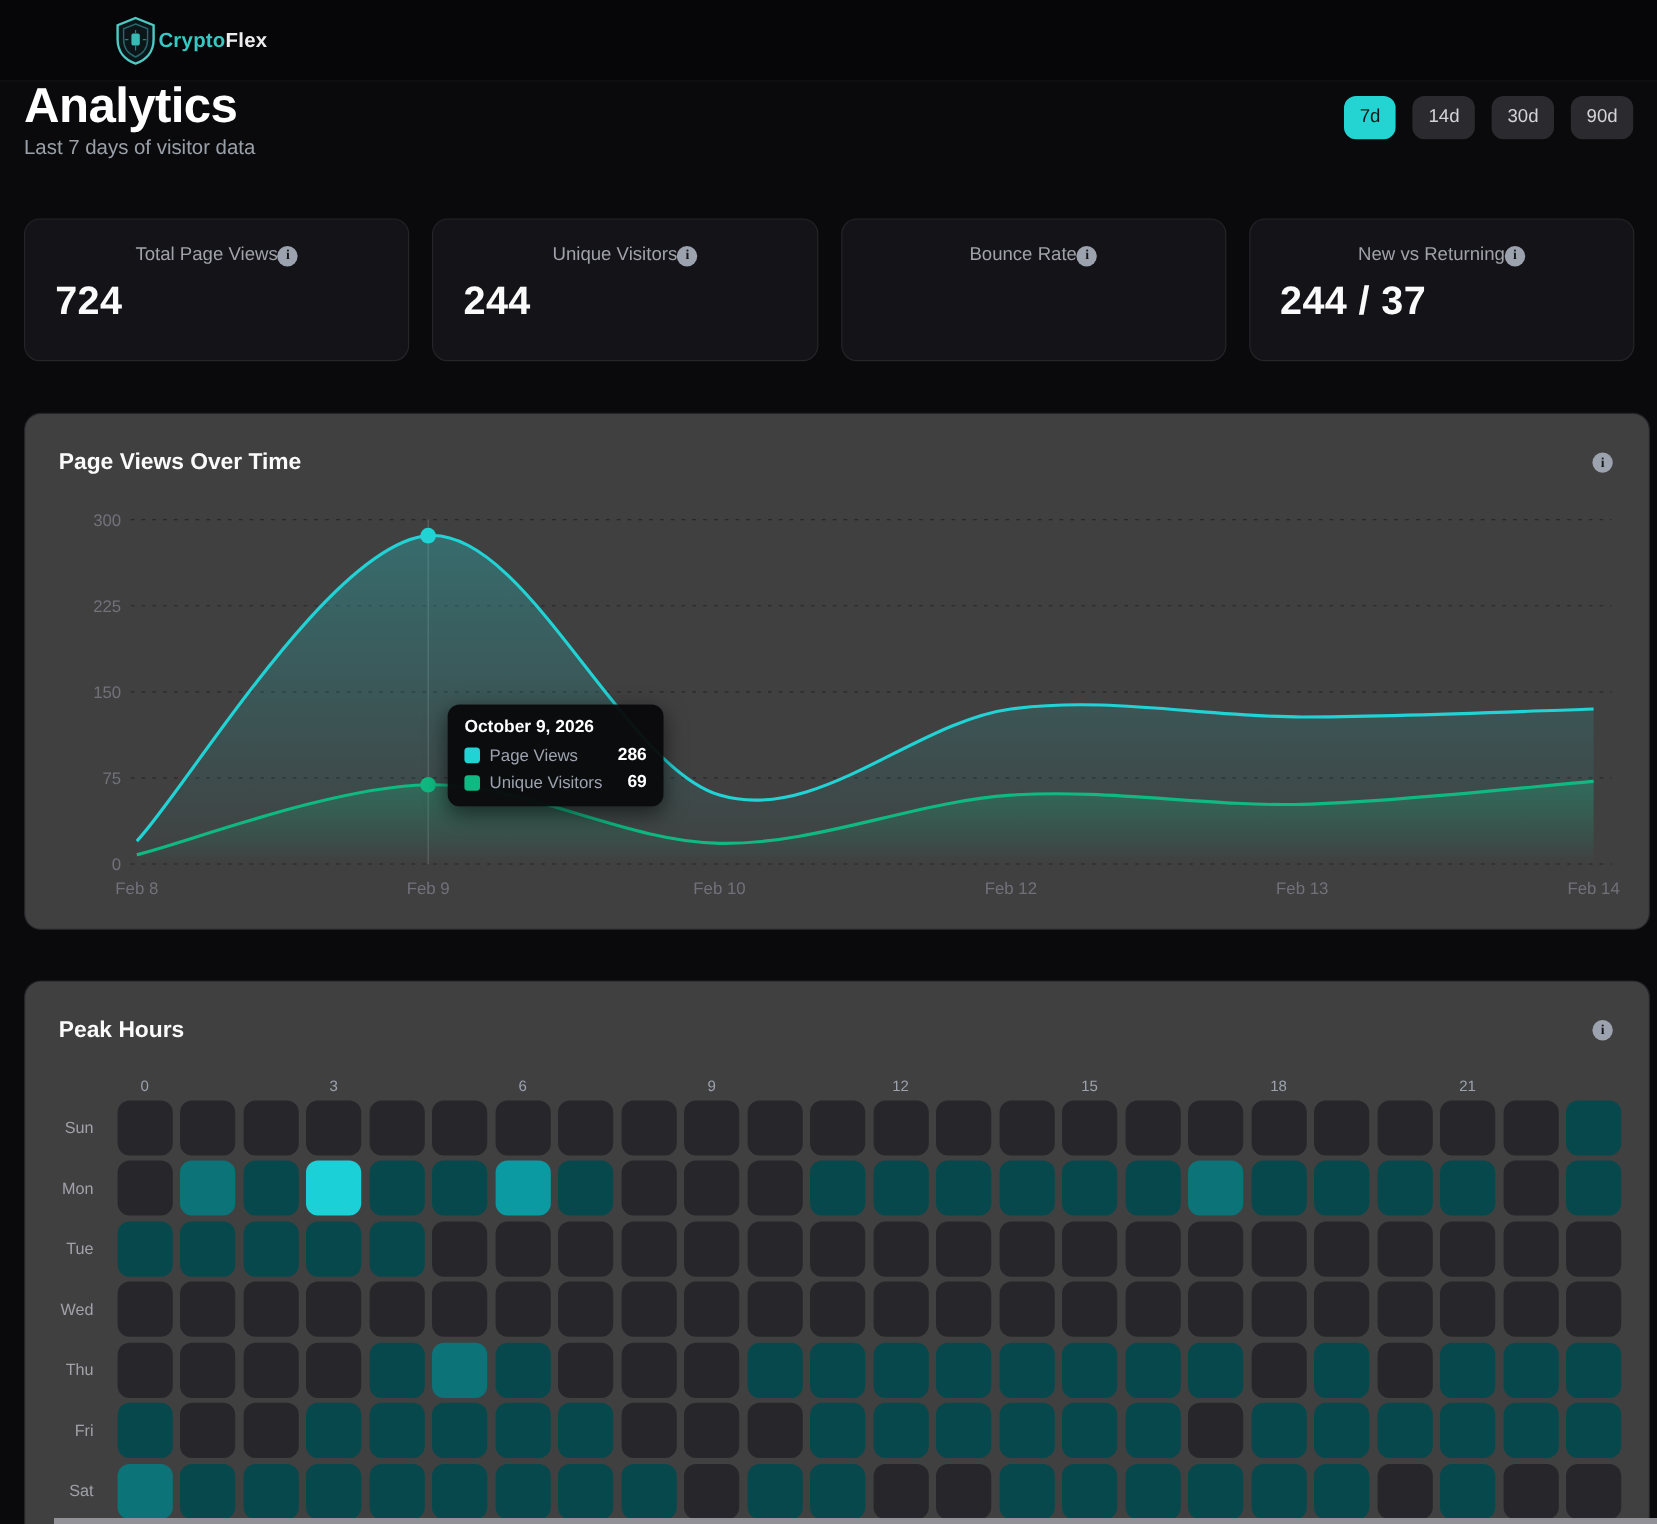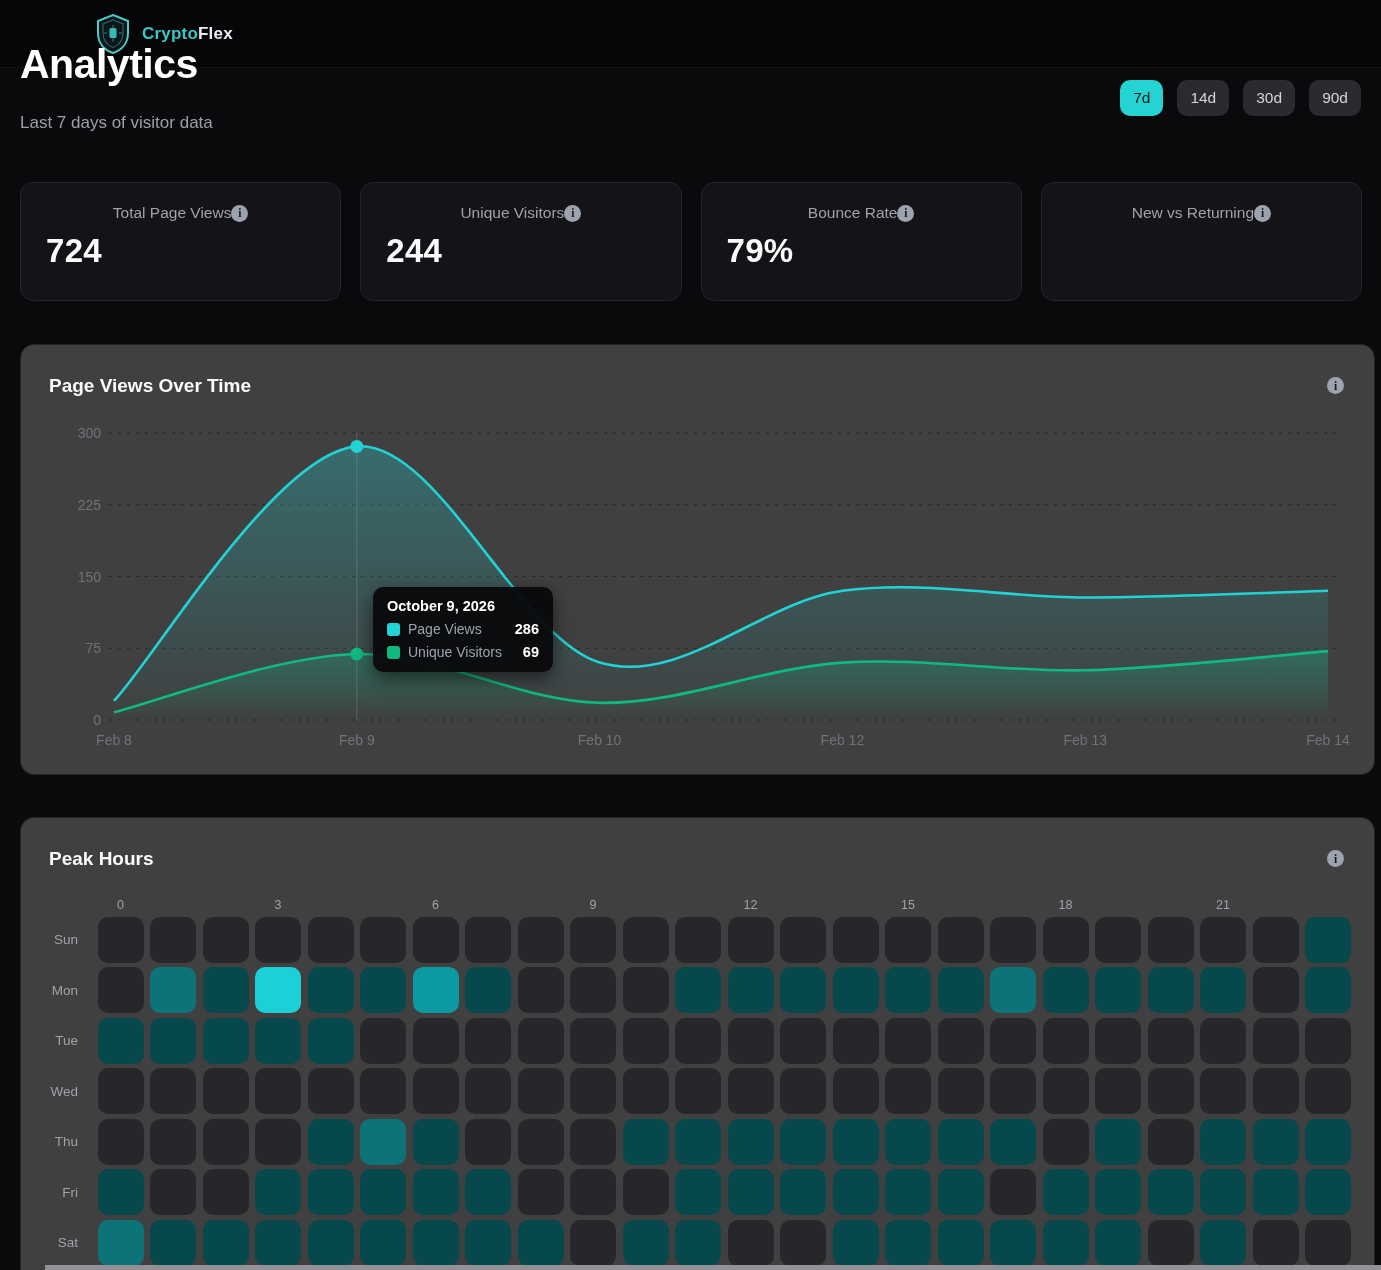--- a/index.html
+++ b/index.html
@@ -5,28 +5,28 @@
   html,body{margin:0;padding:0}
   body{
     width:1381px;height:1270px;overflow:hidden;position:relative;
     background:#0a0a0c;color:#fafafa;
     font-family:"Liberation Sans","DejaVu Sans",sans-serif;
   }
   
   .topnav{position:absolute;top:0;left:0;right:0;height:68px;background:#060608;
     border-bottom:1px solid #141416;display:flex;align-items:center;
     justify-content:space-between;padding:0 90px 0 94px;box-sizing:border-box;z-index:6}
-  .brand{display:flex;align-items:center;gap:10px}
+  .brand{display:flex;align-items:center;}
   .brand-name{font-size:17px;font-weight:700;letter-spacing:.2px}
   .brand-name .p1{color:#38c7c2}
   .brand-name .p2{color:#ececf0}
   .nav-links{display:flex;gap:45px}
   .nav-link{color:#cfcfd6;font-size:15.5px;cursor:pointer}
   
-  .page-title{position:absolute;left:20px;top:44px;margin:0;font-size:41px;font-weight:800;
+  .page-title{position:absolute;left:20px;top:68px;margin:0;font-size:41px;font-weight:800;
     letter-spacing:-.5px;color:#fff;z-index:7;line-height:1}
   .page-subtitle{position:absolute;left:20px;top:113px;font-size:17px;color:#9aa0a8}
   .ranges{position:absolute;top:80px;right:20px;display:flex;gap:14px;z-index:7}
   .range-btn{height:36px;padding:0 13px;border:none;border-radius:10px;background:#2b2b2f;
     color:#d4d4d8;font-size:15.5px;font-family:inherit;cursor:pointer}
   .range-btn.active{background:#23d4d2;color:#15191a;font-weight:500}
   
   .stats{position:absolute;top:182px;left:20px;right:19px;display:flex;gap:19px}
   .stat-card{flex:1;height:119px;background:#131318;border:1px solid #242429;
     border-radius:13px;padding:21px 25px;box-sizing:border-box}
@@ -101,27 +101,27 @@
         <span class="stat-label">Unique Visitors</span>
         <span class="info-icon">i</span>
       </div>
       <div class="stat-value">244</div>
     </div>
     <div class="stat-card">
       <div class="stat-top">
         <span class="stat-label">Bounce Rate</span>
         <span class="info-icon">i</span>
       </div>
-      <div class="stat-value">79%</div>
     </div>
     <div class="stat-card">
       <div class="stat-top">
         <span class="stat-label">New vs Returning</span>
         <span class="info-icon">i</span>
       </div>
+      <div class="stat-value">244 / 37</div>
     </div>
   </div>
 
 <div class="panel chart-card">
   <div class="panel-title">Page Views Over Time</div>
   <span class="info-icon panel-info">i</span>
   <svg class="chart-svg" width="1355" height="431" viewBox="0 0 1355 431" id="lineChart">
       <defs>
         <linearGradient id="sg0" x1="0" y1="0" x2="0" y2="1">
    <stop offset="0" stop-color="#22d3d6" stop-opacity="0.30"></stop>

